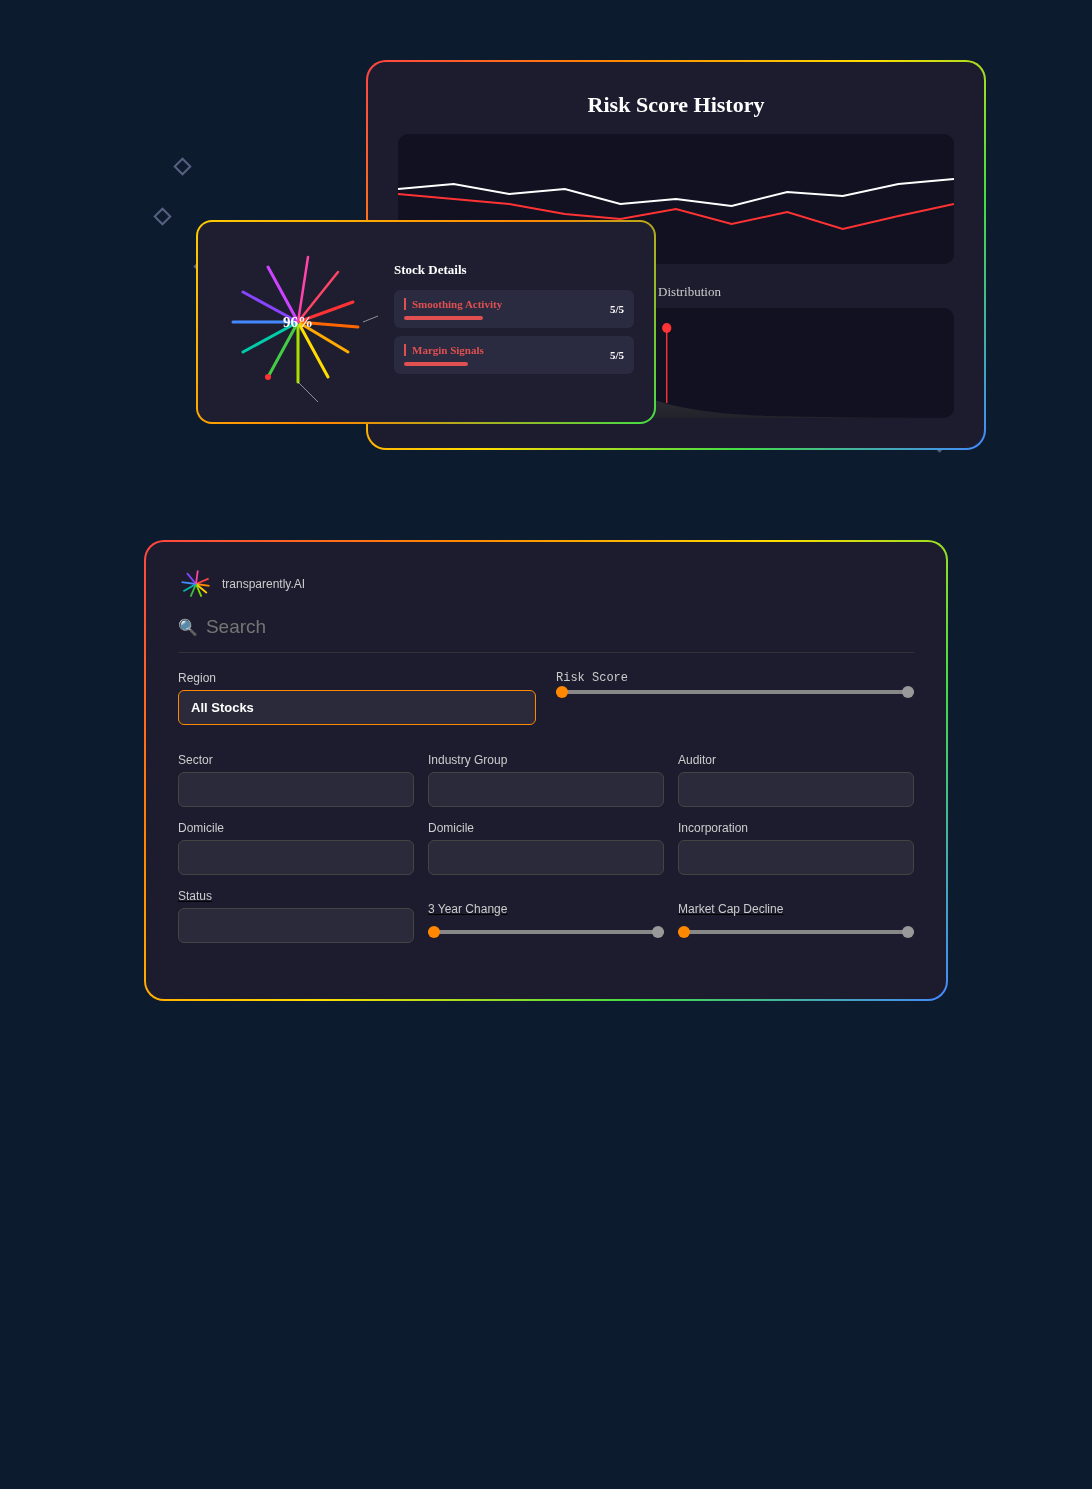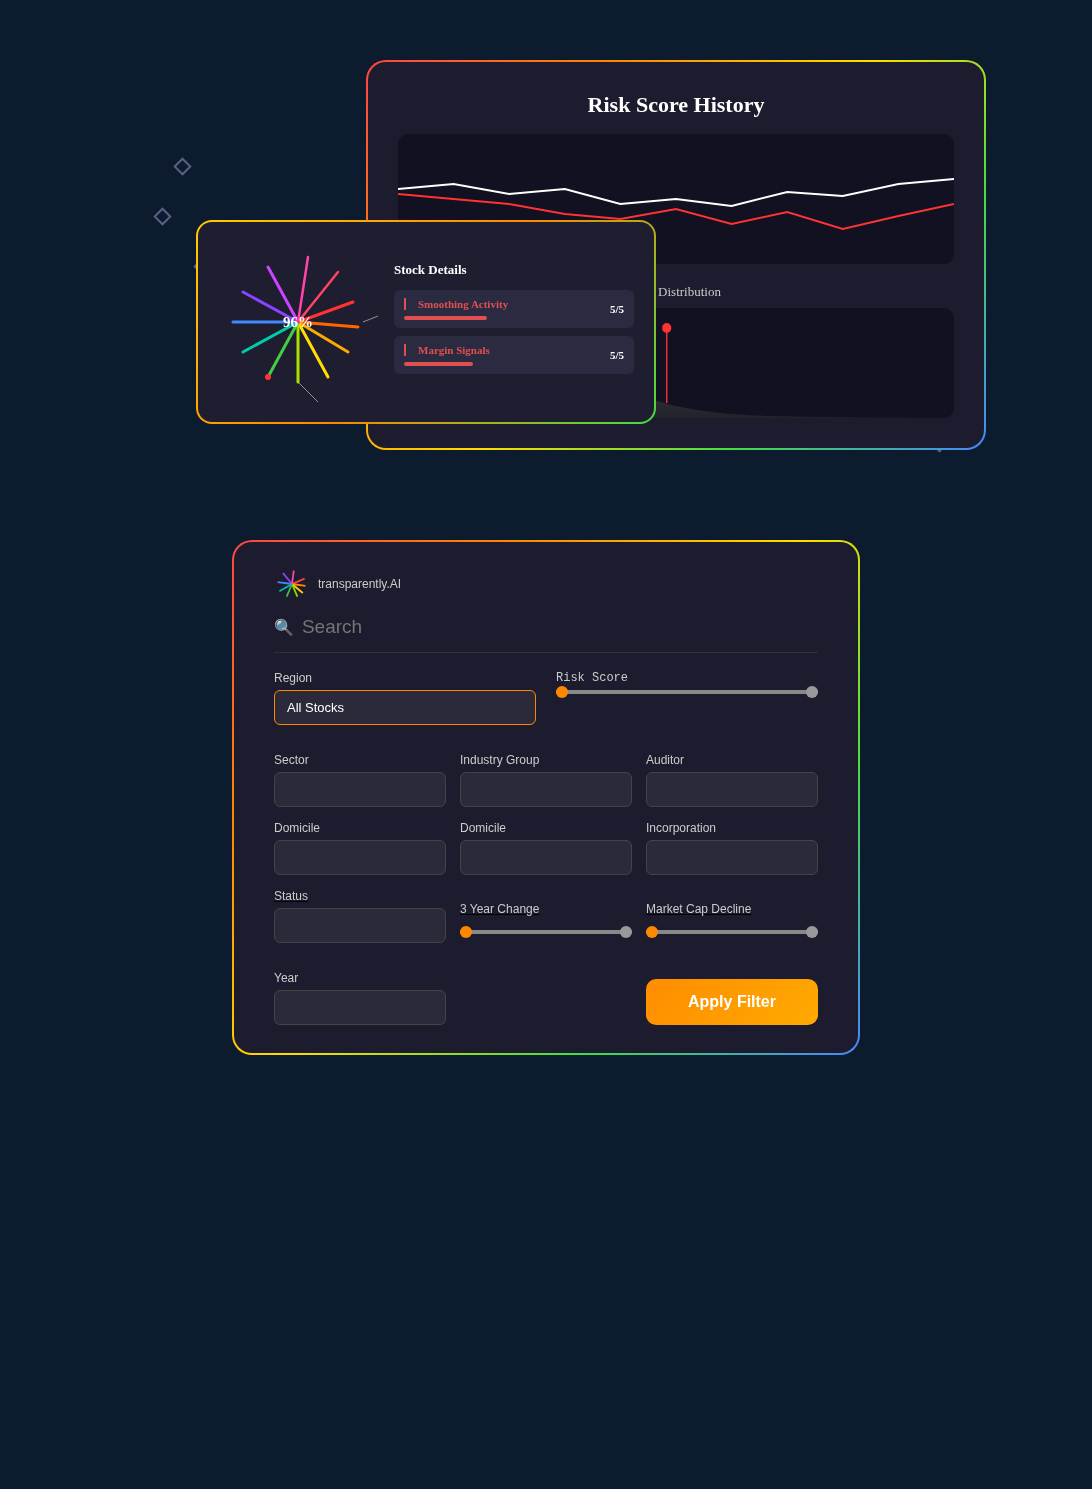--- a/index.html
+++ b/index.html
@@ -133,43 +133,43 @@
       display: flex;
       justify-content: space-between;
       align-items: center;
     }
 
     .detail-label {
       color: #e05050;
       font-size: 11px;
       font-weight: 600;
       border-left: 2px solid #e05050;
-      padding-left: 12px;
+      padding-left: 6px;
     }
 
     .detail-value {
       color: #fff;
       font-size: 11px;
       font-weight: 700;
     }
 
     .detail-bar {
       height: 4px;
       background: #e05050;
       border-radius: 2px;
       margin-top: 6px;
       width: 80%;
     }
 
     
     .filter-card {
-      width: 628px;
+      width: 804px;
       background: #1c1c2e;
       border-radius: 20px;
-      padding: 24px 40px 28px;
+      padding: 24px 32px 28px;
       background: linear-gradient(#1c1c2e, #1c1c2e) padding-box,
                   linear-gradient(135deg, #ff4444, #ff8800, #ffdd00, #44dd44, #4488ff) border-box;
       border: 2.5px solid transparent;
     }
 
     .brand-row {
       display: flex;
       align-items: center;
       gap: 8px;
       margin-bottom: 14px;
@@ -224,20 +224,21 @@
       border: 1px solid #444;
       border-radius: 6px;
       padding: 9px 12px;
       color: #fff;
       font-size: 13px;
       outline: none;
     }
 
     .filter-input.orange-border {
       border-color: #ff8800;
+      font-weight: bold;
     }
 
     .risk-score-field {
       margin-bottom: 14px;
       font-family: Liberation Mono, monospace;
     }
 
     .risk-score-slider-row {
       display: flex;
       align-items: center;
@@ -507,24 +508,14 @@
       <div style="padding: 9px 0;">
         <div class="slider-track" style="position:relative; height:4px; background:#555; border-radius:2px;">
           <div style="position:absolute; left:0; top:0; width:100%; height:4px; background:#888; border-radius:2px;"></div>
           <div class="slider-thumb" style="left:0; background:#ff8800;"></div>
           <div class="slider-thumb" style="right:0; background:#999;"></div>
         </div>
       </div>
     </div>
   </div>
 
-  <div style="display:grid; grid-template-columns: 1fr 1fr 1fr; gap: 0 14px; align-items:end;">
-    <div class="year-field filter-field">
-      <div class="filter-label">Year</div>
-      <input class="filter-input" type="text" style="">
-    </div>
-    <div></div>
-    <div>
-      <button class="apply-btn">Apply Filter</button>
-    </div>
-  </div>
 
 </div>
 
 </body></html>

